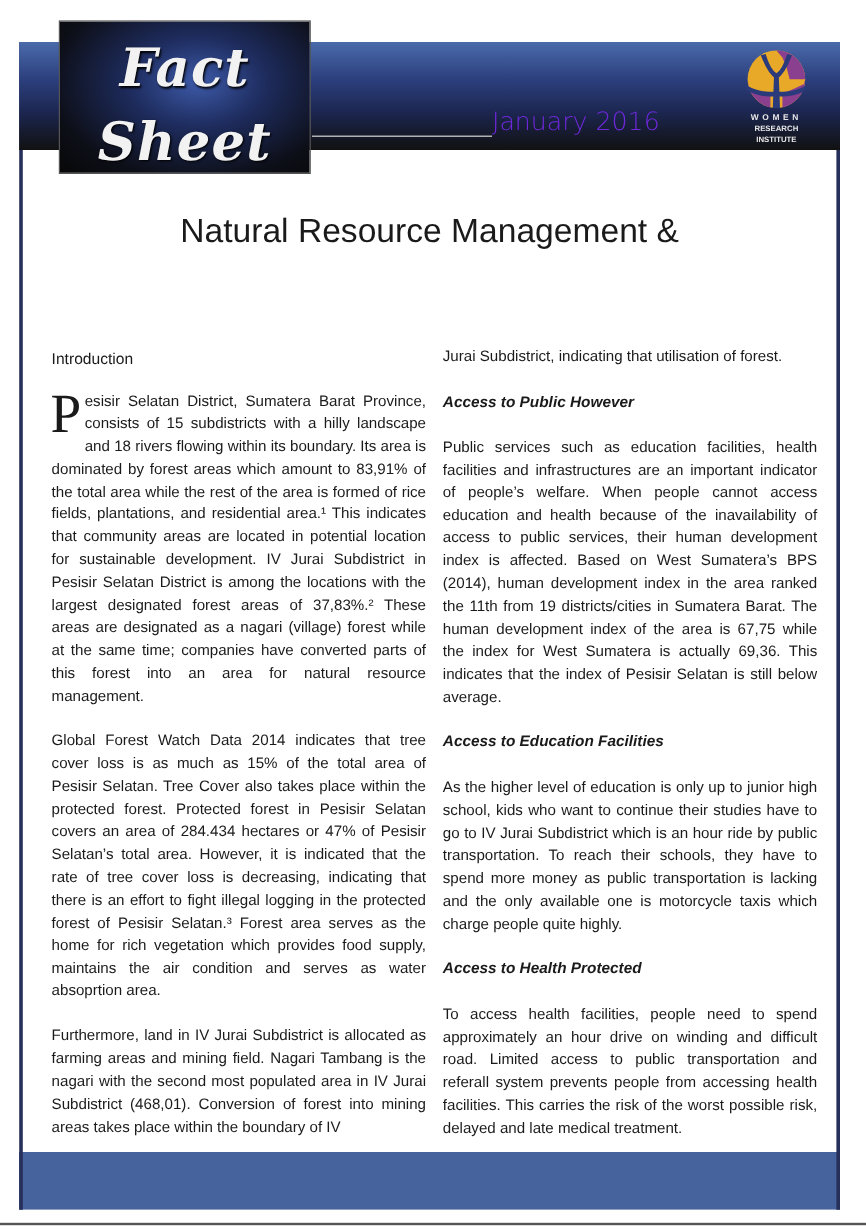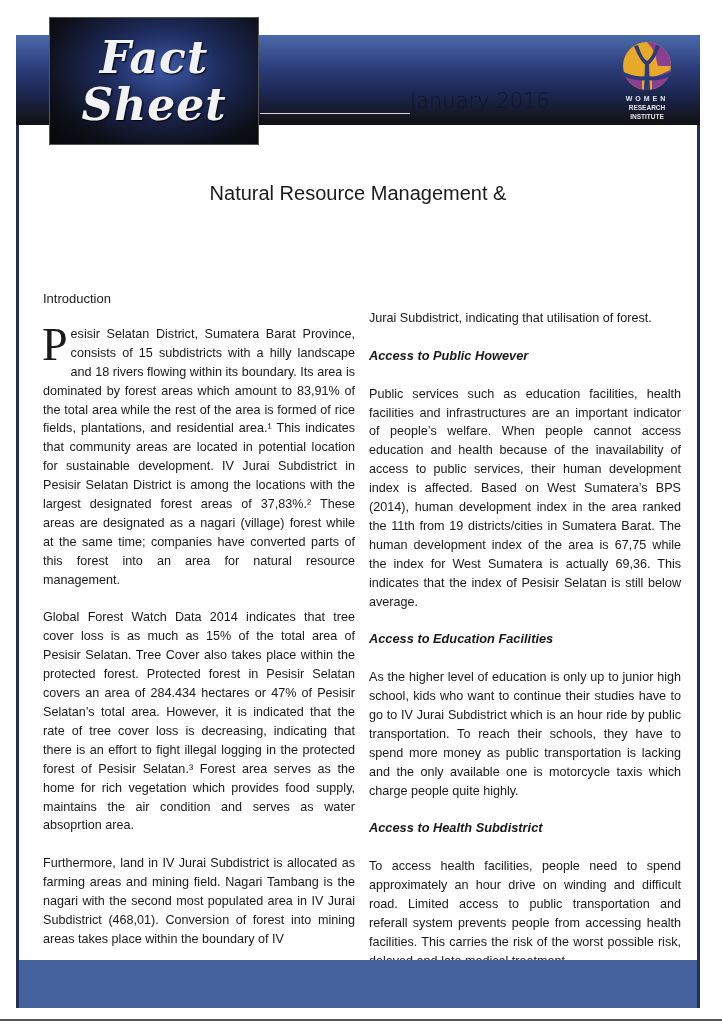--- a/index.html
+++ b/index.html
@@ -23,53 +23,53 @@
     border: 1px solid #555;
     box-sizing: border-box;
   }
   .fact-word {
     position: absolute; left: 0; width: 100%; text-align: center;
     font-family: "DejaVu Serif", serif; font-style: italic; font-weight: bold;
     color: #f2f2f2; font-size: 44px; letter-spacing: 1px;
     text-shadow: 1px 1px 2px #000;
   }
   .fact-word.w1 { top: 14px; }
-  .fact-word.w2 { top: 61px; text-align: center; }
+  .fact-word.w2 { top: 75px; text-align: center; }
   .date-line {
     position: absolute; left: 260px; top: 113px; width: 150px; height: 1px;
     background: #d8d8d8;
   }
   .date-text {
     position: absolute; left: 410px; top: 89px;
     font-family: "DejaVu Sans", sans-serif; font-weight: 300;
-    font-size: 21px; color: #0f172a;
+    font-size: 21px; color: #6d28d9;
   }
   .logo {
     position: absolute; left: 612px; top: 40px; width: 70px; height: 84px;
   }
   .logo-text {
     position: absolute; left: 0; width: 70px; text-align: center;
     font-family: "Liberation Sans", sans-serif; font-weight: bold;
     color: #e6e6e6; line-height: 1;
   }
   .logo-text.l1 { top: 55px; font-size: 7px; letter-spacing: 3px; }
   .logo-text.l2 { top: 65px; font-size: 6.5px; }
   .logo-text.l3 { top: 74px; font-size: 6.5px; }
   .title {
     position: absolute; left: 19px; width: 678px; top: 172px;
     text-align: center; color: #1a1a1a;
-    font-family: "Liberation Sans", sans-serif; font-size: 20px; line-height: 42px;
+    font-family: "Liberation Sans", sans-serif; font-size: 28px; line-height: 42px;
   }
   .col {
     position: absolute; top: 288px; width: 312px;
     font-family: "Liberation Sans", sans-serif; font-size: 12.6px; line-height: 18.9px;
     color: #1a1a1a; text-align: justify;
   }
   .col.left { left: 43px; }
-  .col.right { left: 369px; margin-top: 21px; }
+  .col.right { left: 369px; }
   .col p { margin: 0 0 18.9px 0; }
   .col h2 {
     margin: 0 0 18.9px 0; font-size: 13px; line-height: 18.9px; font-weight: normal;
   }
   .col h3 {
     margin: 0 0 18.9px 0; font-size: 12.8px; line-height: 18.9px;
     font-weight: bold; font-style: italic;
   }
   .dropcap {
     float: left; font-family: "Liberation Serif", serif; font-size: 46px;
@@ -125,18 +125,18 @@
   <p>Global Forest Watch Data 2014 indicates that tree cover loss is as much as 15% of the total area of Pesisir Selatan. Tree Cover also takes place within the protected forest. Protected forest in Pesisir Selatan covers an area of 284.434 hectares or 47% of Pesisir Selatan’s total area. However, it is indicated that the rate of tree cover loss is decreasing, indicating that there is an effort to fight illegal logging in the protected forest of Pesisir Selatan.³ Forest area serves as the home for rich vegetation which provides food supply, maintains the air condition and serves as water absoprtion area.</p>
   <p>Furthermore, land in IV Jurai Subdistrict is allocated as farming areas and mining field. Nagari Tambang is the nagari with the second most populated area in IV Jurai  Subdistrict (468,01). Conversion of forest into mining areas takes place within the boundary of IV</p>
 </div>
 
 <div class="col right">
   <p>Jurai Subdistrict, indicating that utilisation of forest.</p>
   <h3>Access to Public However</h3>
   <p>Public services such as education facilities, health facilities and infrastructures are an important indicator of people’s welfare. When people cannot access education and health because of the inavailability of access to public services, their human development index is affected. Based on West Sumatera’s BPS (2014), human development index in the area ranked the 11th from 19 districts/cities in Sumatera Barat. The human development index of the area is 67,75 while the index for West Sumatera is actually 69,36. This indicates that the index of Pesisir Selatan is still below average.</p>
   <h3>Access to Education Facilities</h3>
   <p>As the higher level of education is only up to junior high school, kids who want to continue their studies have to go to IV Jurai Subdistrict which is an hour ride by public transportation. To reach their schools, they have to spend more money as public transportation is lacking and the only available one is motorcycle taxis which charge people quite highly.</p>
-  <h3>Access to Health Subdistrict</h3>
+  <h3>Access to Health Protected</h3>
   <p>To access health facilities, people need to spend approximately an hour drive on winding and difficult road. Limited access to public transportation and referall system prevents people from accessing health facilities. This carries the risk of the worst possible risk, delayed and late medical treatment.</p>
 </div>
 
 <div class="footer-band"></div>
 <div class="bottom-rule"></div>
 
 </body></html>

